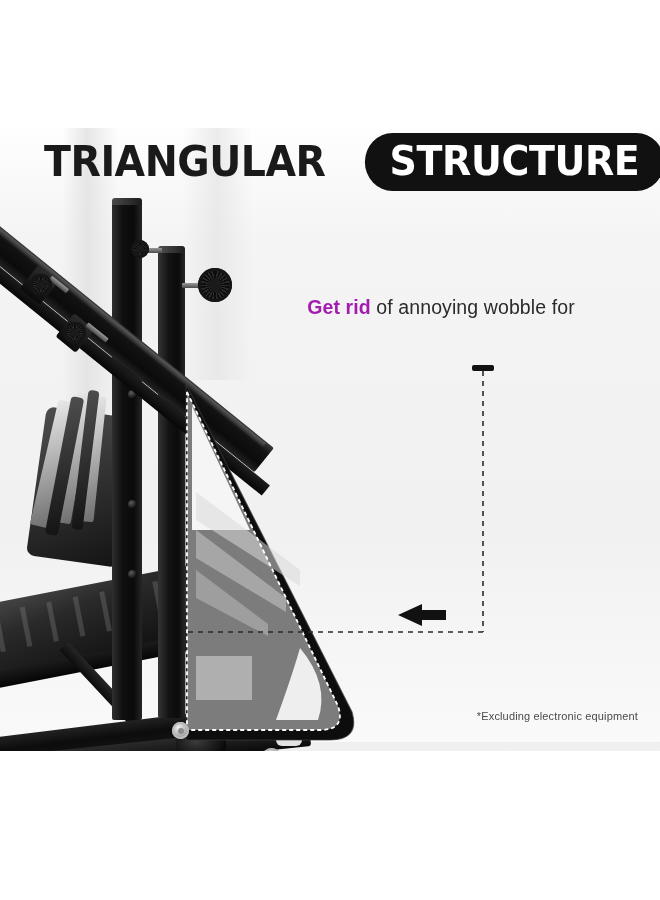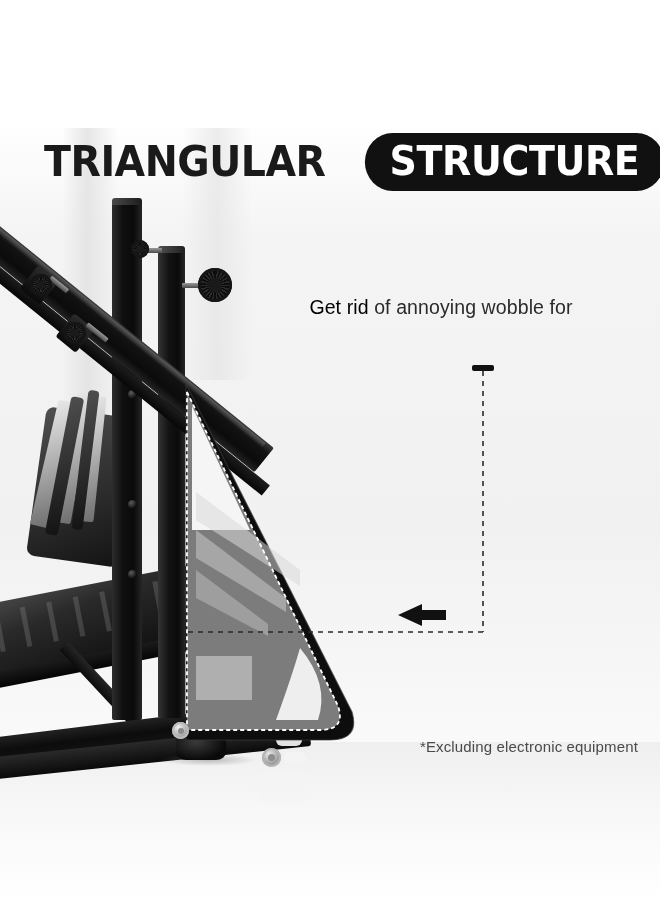--- a/index.html
+++ b/index.html
@@ -8,21 +8,21 @@
     padding: 0;
     background: #ffffff;
   }
   body {
     font-family: "Liberation Sans", sans-serif;
   }
 
   #canvas {
     position: relative;
     width: 660px;
-    height: 900px;
+    height: 751px;
     overflow: hidden;
     background: #ffffff;
   }
 
   
   .bg-base {
     position: absolute;
     left: 0; top: 0;
     width: 660px; height: 900px;
     background: #ffffff;
@@ -104,31 +104,31 @@
     top: 292px;
     width: 330px;
     text-align: center;
     font-size: 19.5px;
     line-height: 31px;
     color: #2b2b2b;
     letter-spacing: .1px;
     z-index: 40;
   }
   .body-copy .strong {
-    font-weight: 400;
-    color: #000000;
+    font-weight: 700;
+    color: #a21caf;
     margin-left: 16px;
   }
 
   
   .footnote {
     position: absolute;
     right: 22px;
-    top: 738px;
-    font-size: 15px;
+    top: 710px;
+    font-size: 11px;
     color: #4a4a4a;
     letter-spacing: .15px;
     z-index: 40;
   }
 
   
   .callout {
     position: absolute;
     left: 0; top: 0;
     width: 660px; height: 900px;

